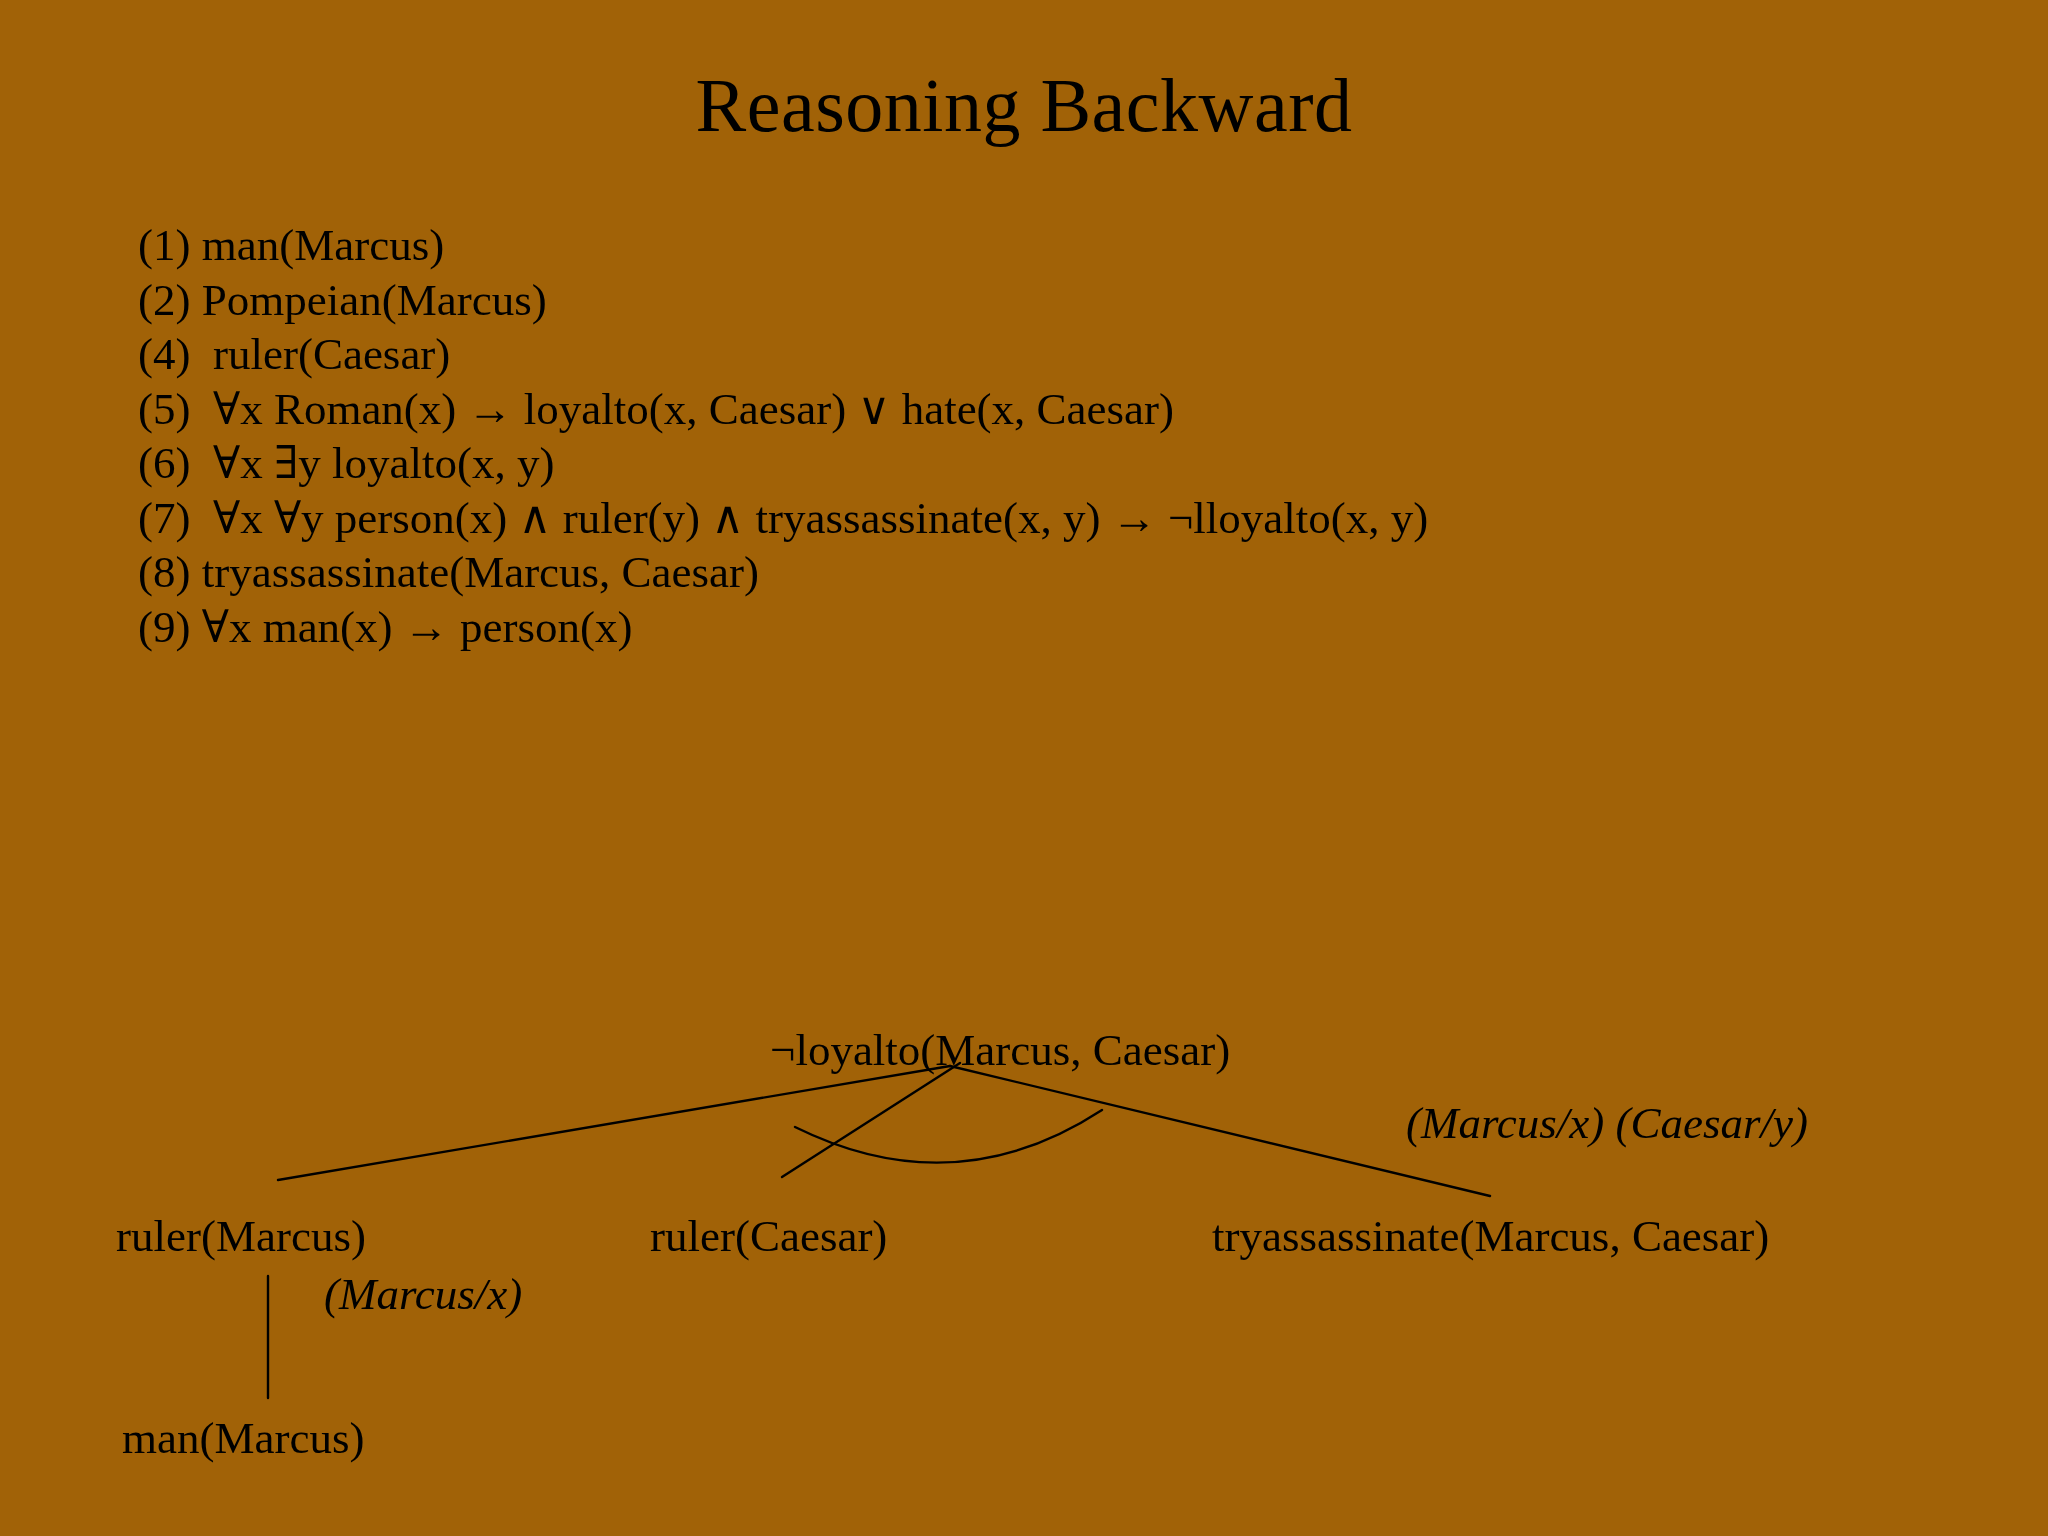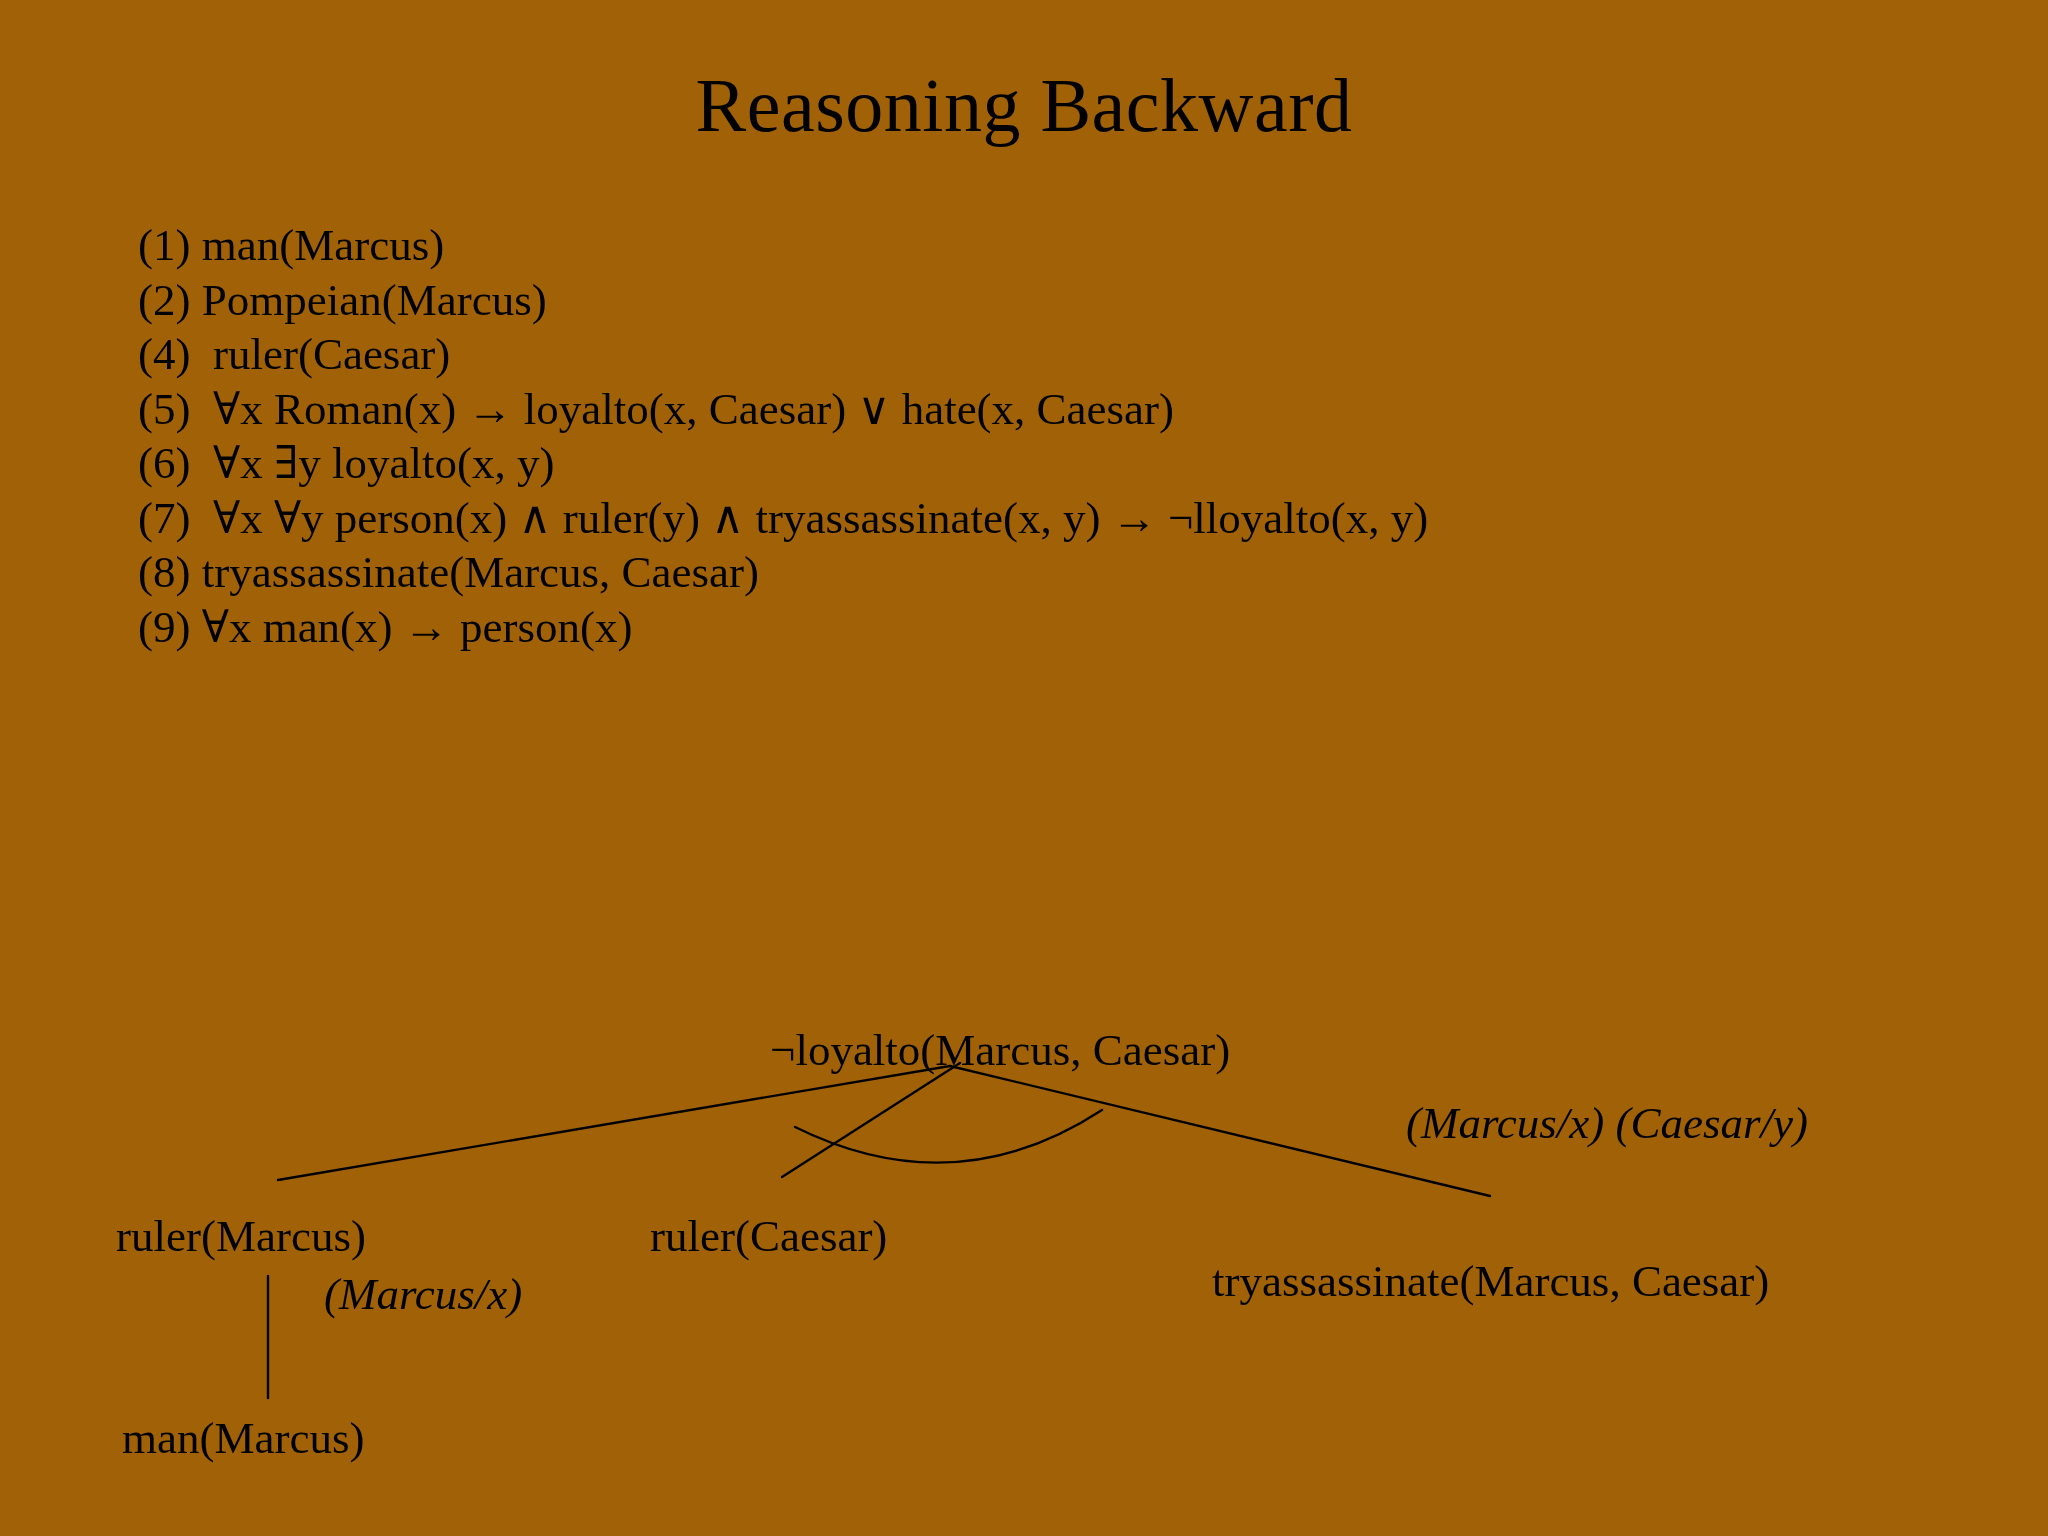--- a/index.html
+++ b/index.html
@@ -78,21 +78,21 @@
     position: absolute;
     font-size: 45px;
     line-height: 52px;
     font-style: italic;
     white-space: nowrap;
   }
 
   #node-root      { left: 770px;  top: 1024px; }
   #node-person    { left: 116px;  top: 1210px; }
   #node-ruler     { left: 650px;  top: 1210px; }
-  #node-tryassass { left: 1212px; top: 1210px; margin-top: 45px; }
+  #node-tryassass { left: 1212px; top: 1210px; }
   #node-man       { left: 122px;  top: 1412px; }
 
   #label-root-sub { left: 1362px; top: 1097px; margin-left: 44px; }
   #label-man-sub  { left: 324px;  top: 1268px; }
 </style>
 </head>
 <body>
 
 <div id="slide">
 

